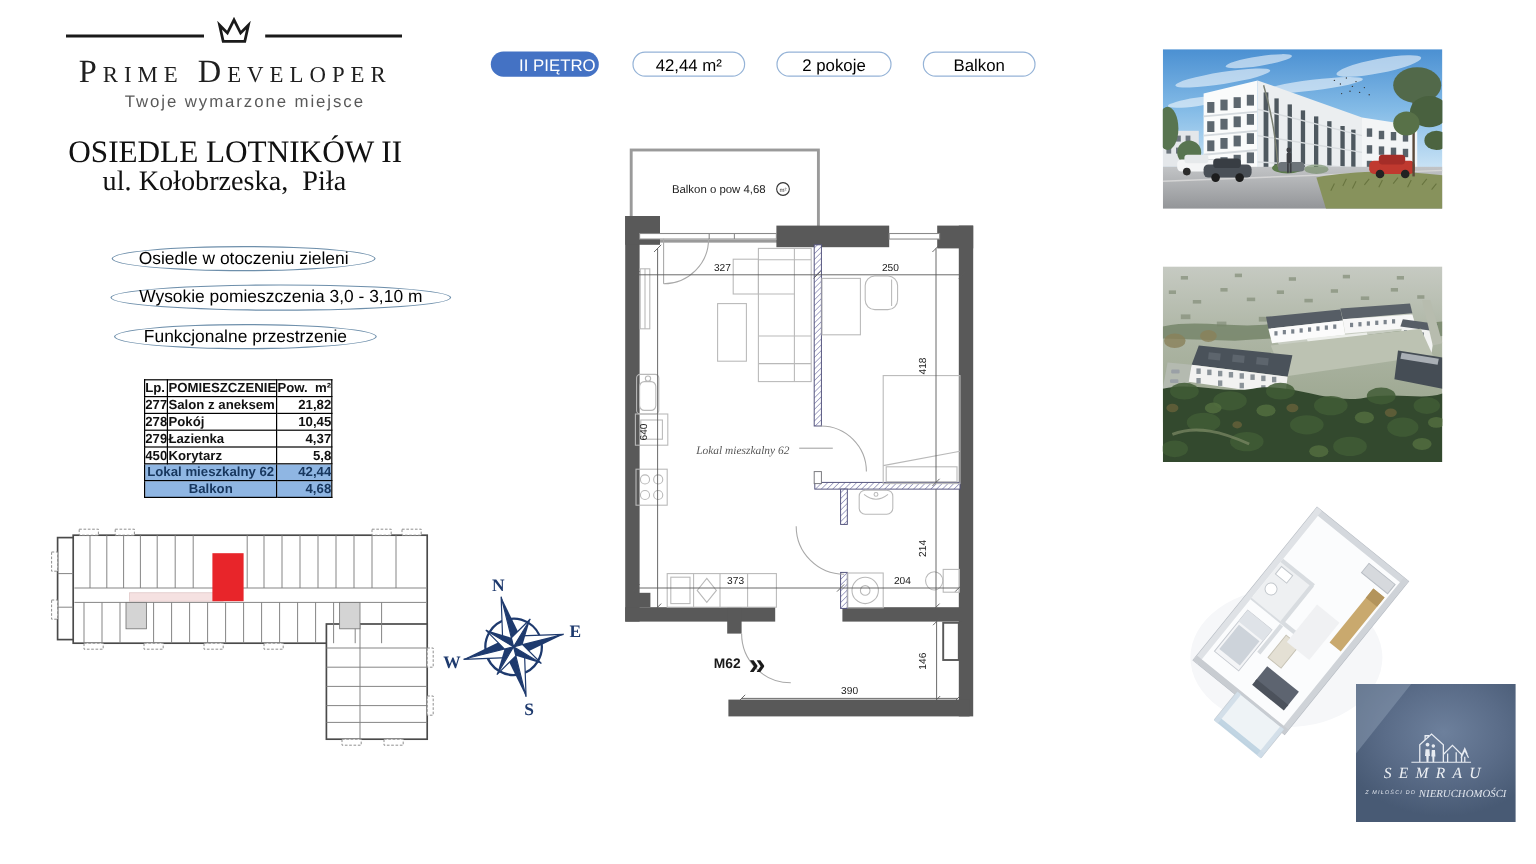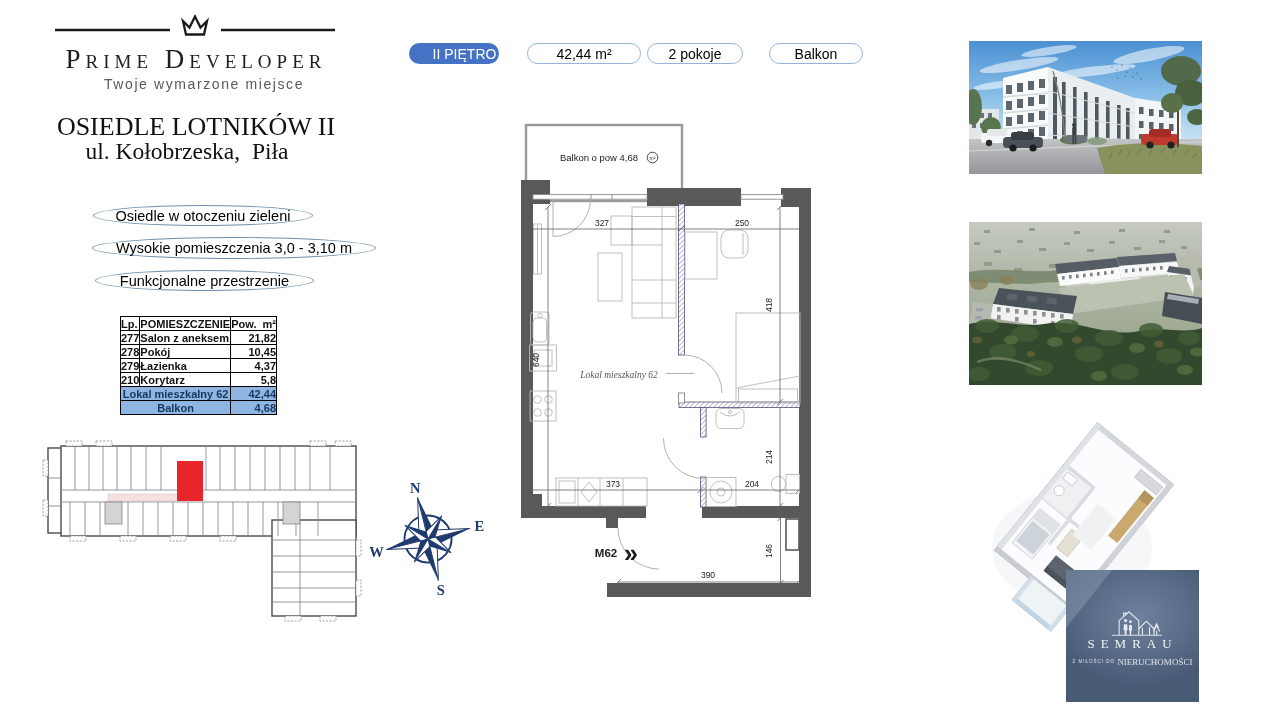--- a/index.html
+++ b/index.html
@@ -31,21 +31,21 @@
 <div class="abs" style="left:0px;top:44px;width:392px;text-align:center;font-family:'Liberation Serif',serif;font-variant:small-caps;font-weight:400;font-size:27px;color:#1f1f1f;letter-spacing:5px;">Prime Developer</div>
 
 <div class="abs" style="left:8px;top:76px;width:392px;text-align:center;font-size:14px;color:#595959;letter-spacing:1.6px;">Twoje wymarzone miejsce</div>
 
 <div class="abs" style="left:0px;top:112px;width:392px;text-align:center;font-family:'Liberation Serif',serif;font-size:26px;color:#111;">OSIEDLE LOTNIKÓW II</div>
 
 <div class="abs" style="left:-9px;top:138px;width:392px;text-align:center;font-family:'Liberation Serif',serif;font-size:23.5px;color:#111;">ul. Kołobrzeska,&nbsp; Piła</div>
 
 <div class="badge" style="left:409px;width:90px;background:#4472c4;color:#fff;padding-left:21px;">II PIĘTRO</div>
 
-<div class="badge outl" style="left:527px;width:114px;">42,44 m²</div>
+<div class="badge outl" style="left:527px;width:94px;">42,44 m²</div>
 
 <div class="badge outl" style="left:647px;width:96px;">2 pokoje</div>
 
 <div class="badge outl" style="left:769px;width:94px;">Balkon</div>
 
 <div class="pill" style="left:93px;top:205px;width:220px;height:21px;text-align:center;">Osiedle w otoczeniu zieleni</div>
 
 <div class="pill" style="left:92px;top:237px;width:284px;height:22px;">Wysokie pomieszczenia 3,0 - 3,10 m</div>
 
 <div class="pill" style="left:95px;top:270px;width:219px;height:21px;">Funkcjonalne przestrzenie</div>
@@ -66,21 +66,21 @@
         <td style="text-align:right;">278</td>
         <td>Pokój</td>
         <td style="text-align:right;">10,45</td>
       </tr>
   <tr>
         <td style="text-align:right;">279</td>
         <td>Łazienka</td>
         <td style="text-align:right;">4,37</td>
       </tr>
   <tr>
-        <td style="text-align:right;">210</td>
+        <td style="text-align:right;">450</td>
         <td>Korytarz</td>
         <td style="text-align:right;">5,8</td>
       </tr>
   <tr class="blue">
         <td colspan="2">Lokal mieszkalny 62</td>
         <td style="text-align:right;">42,44</td>
       </tr>
   <tr class="blue">
         <td colspan="2">Balkon</td>
         <td style="text-align:right;">4,68</td>
@@ -743,21 +743,21 @@
     <rect x="48" y="60" width="24" height="40" fill="#f0f1f3"></rect>
 
     <rect x="42" y="158" width="50" height="30" fill="#eef3f6" stroke="#c6ccd2" stroke-width="1"></rect>
 
     <rect x="42" y="184" width="50" height="5" fill="#bed3e2" opacity="0.95"></rect>
     <rect x="42" y="158" width="4" height="31" fill="#cfdde8" opacity="0.9"></rect>
     <rect x="88" y="158" width="4" height="31" fill="#cfdde8" opacity="0.9"></rect>
   </g>
 </svg>
 
-<div class="abs" style="left:1066px;top:570px;width:133px;height:132px;background:radial-gradient(ellipse 90px 70px at 55% 35%, #6d809c 0%, #5a6c88 55%, #485a74 100%);">
+<div class="abs" style="left:1130px;top:570px;width:133px;height:115px;background:radial-gradient(ellipse 90px 70px at 55% 35%, #6d809c 0%, #5a6c88 55%, #485a74 100%);font-style:italic;">
   <svg class="abs" style="left:0;top:0" width="60" height="70">
       <polygon points="0,0 46,0 0,58" fill="#97a6bc" opacity="0.42"></polygon>
     </svg>
 
   <svg class="abs" style="left:46px;top:39px" width="50" height="27" viewBox="0 0 56 30">
     <g fill="none" stroke="#e8ecf2" stroke-width="1.2">
       <path d="M8 29 L8 13 L19 3 L30 13 L30 29"></path>
       <path d="M13 8.5 L13 4.5 L16 4.5 L16 6"></path>
       <path d="M34 29 L34 21 M30 22 L38.5 13.5 L47 22 M47 29 L47 21"></path>
       <path d="M42 20 L42 29"></path>

